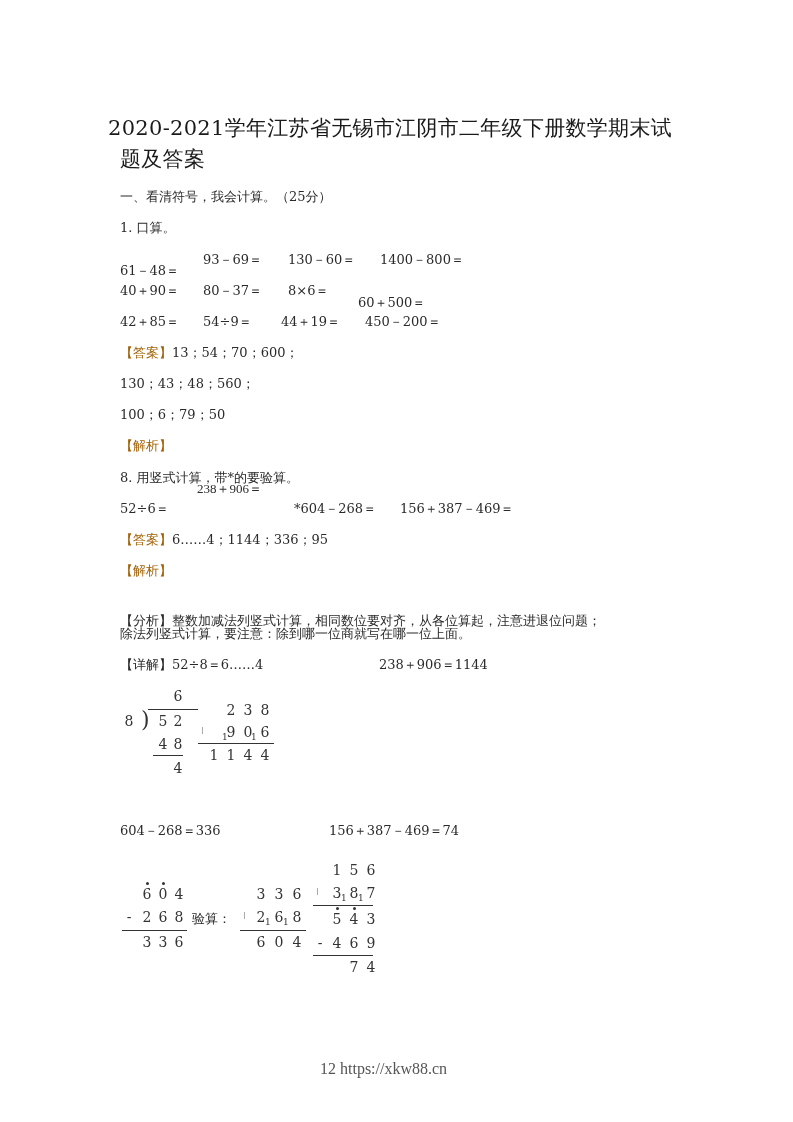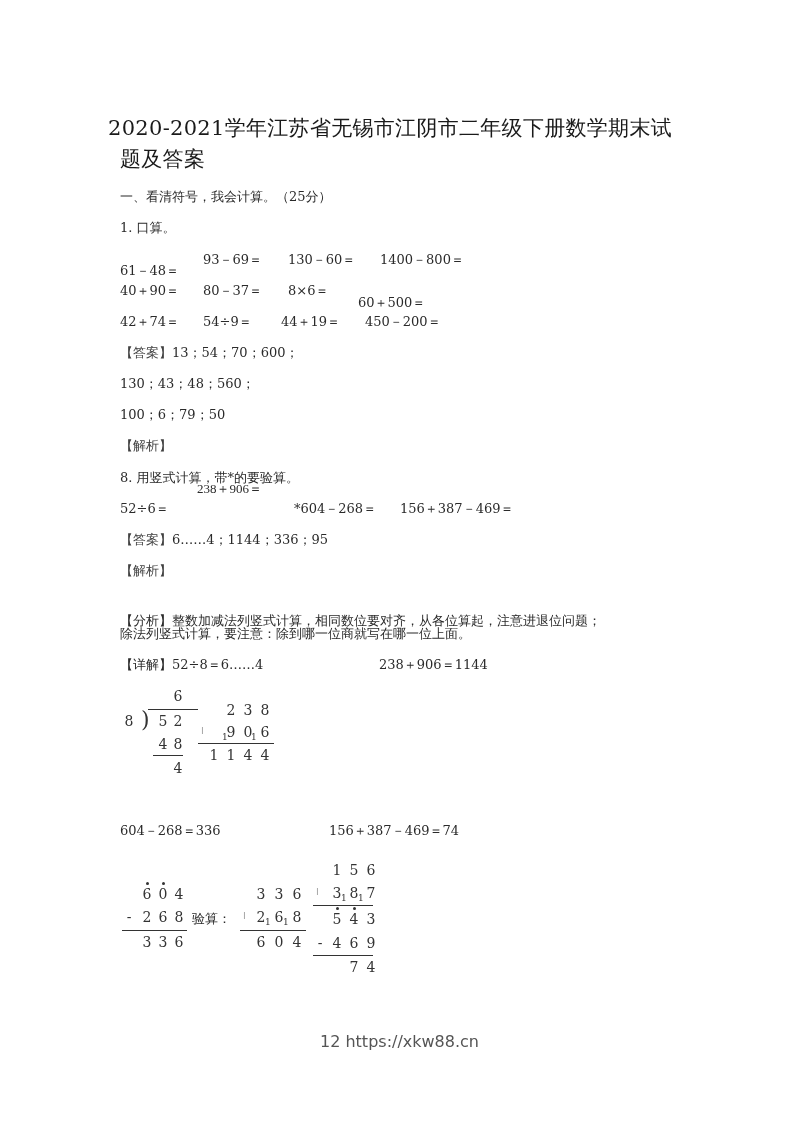--- a/index.html
+++ b/index.html
@@ -4,21 +4,21 @@
   <style>
     html, body { margin: 0; padding: 0; background: #ffffff; }
     body {
       width: 793px; height: 1122px; position: relative; overflow: hidden;
       font-family: "DejaVu Serif", "Liberation Serif", serif;
       color: #222;
     }
     .abs { position: absolute; white-space: nowrap; }
     .title { font-size: 21px; color: #1a1a1a; letter-spacing: 0.3px; }
     .line { font-size: 13px; color: #2a2a2a; }
-    .tag { color: #404040; }
+    .tag { color: #a16207; }
     .fig { position: absolute; font-size: 14px; color: #333; font-family: "DejaVu Serif", serif; }
     .fig .d { position: absolute; text-align: center; width: 12px; }
     .fig .hr { position: absolute; height: 1px; background: #333; }
     .fig .small { font-size: 9px; position: absolute; }
     .dot { position: absolute; width: 3px; height: 3px; border-radius: 50%; background: #333; }
     .footer { font-family: "DejaVu Sans", sans-serif; font-size: 16px; color: #555; }
   </style>
 </head>
 <body>
 
@@ -31,21 +31,21 @@
 <div class="abs line" style="left:120px; top:262px;">61－48＝</div>
 <div class="abs line" style="left:203px; top:251px;">93－69＝</div>
 <div class="abs line" style="left:288px; top:251px;">130－60＝</div>
 <div class="abs line" style="left:380px; top:251px;">1400－800＝</div>
 
 <div class="abs line" style="left:120px; top:282px;">40＋90＝</div>
 <div class="abs line" style="left:203px; top:282px;">80－37＝</div>
 <div class="abs line" style="left:288px; top:282px;">8×6＝</div>
 <div class="abs line" style="left:358px; top:282px;margin-top:12px;">60＋500＝</div>
 
-<div class="abs line" style="left:120px; top:313px;">42＋74＝</div>
+<div class="abs line" style="left:120px; top:313px;">42＋85＝</div>
 <div class="abs line" style="left:203px; top:313px;">54÷9＝</div>
 <div class="abs line" style="left:281px; top:313px;">44＋19＝</div>
 <div class="abs line" style="left:365px; top:313px;">450－200＝</div>
 
 <div class="abs line" style="left:120px; top:344px;">
   <span class="tag">【答案】</span><span>13；54；70；600；</span>
 </div>
 <div class="abs line" style="left:120px; top:375px;">130；43；48；560；</div>
 <div class="abs line" style="left:120px; top:406px;">100；6；79；50</div>
 <div class="abs line tag" style="left:120px; top:437px;">【解析】</div>
@@ -155,13 +155,13 @@
   <span class="d" style="left:52px; top:49px;">3</span>
   <span class="d" style="left:1px; top:73px;">-</span>
   <span class="d" style="left:18px; top:73px;">4</span>
   <span class="d" style="left:35px; top:73px;">6</span>
   <span class="d" style="left:52px; top:73px;">9</span>
   <div class="hr" style="left:0px; top:93px; width:60px;"></div>
   <span class="d" style="left:35px; top:97px;">7</span>
   <span class="d" style="left:52px; top:97px;">4</span>
 </div>
 
-<div class="abs footer" style="left:320px; top:1032px;">12 https://xkw88.cn</div>
+<div class="abs footer" style="left:320px; top:1060px;font-family:Liberation Serif, serif;">12 https://xkw88.cn</div>
 
 </body></html>

